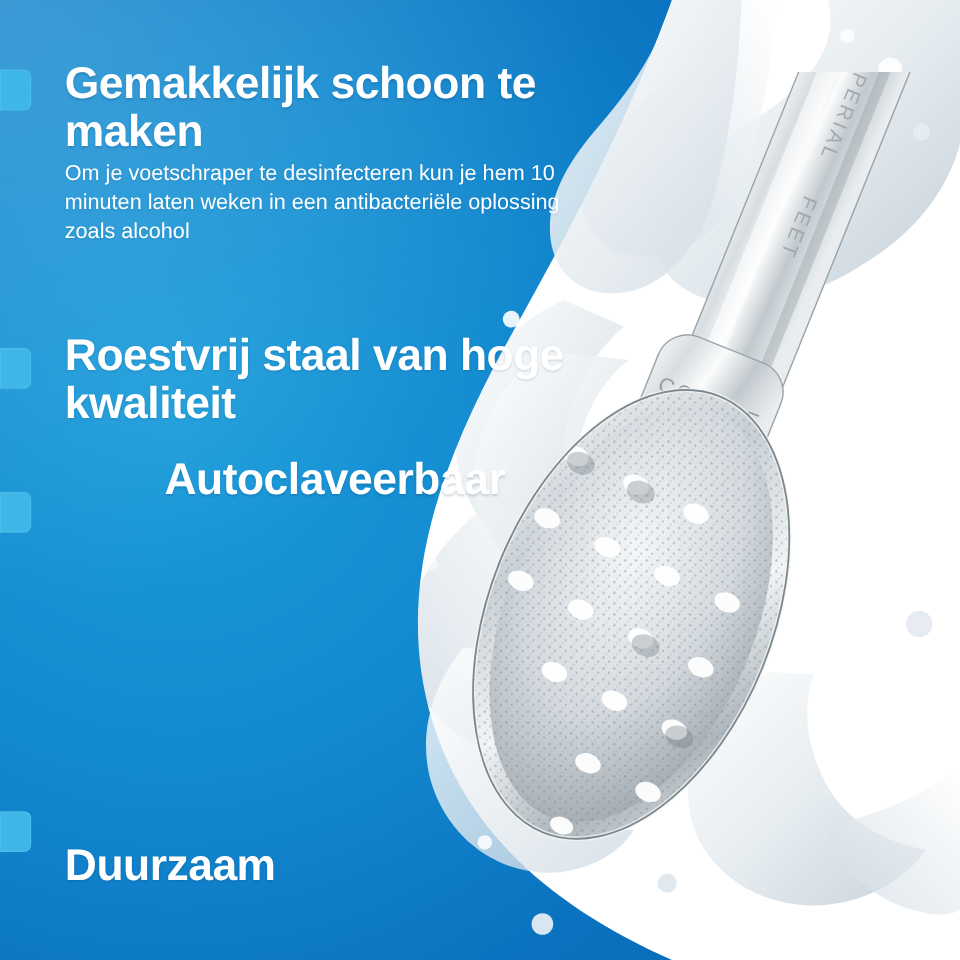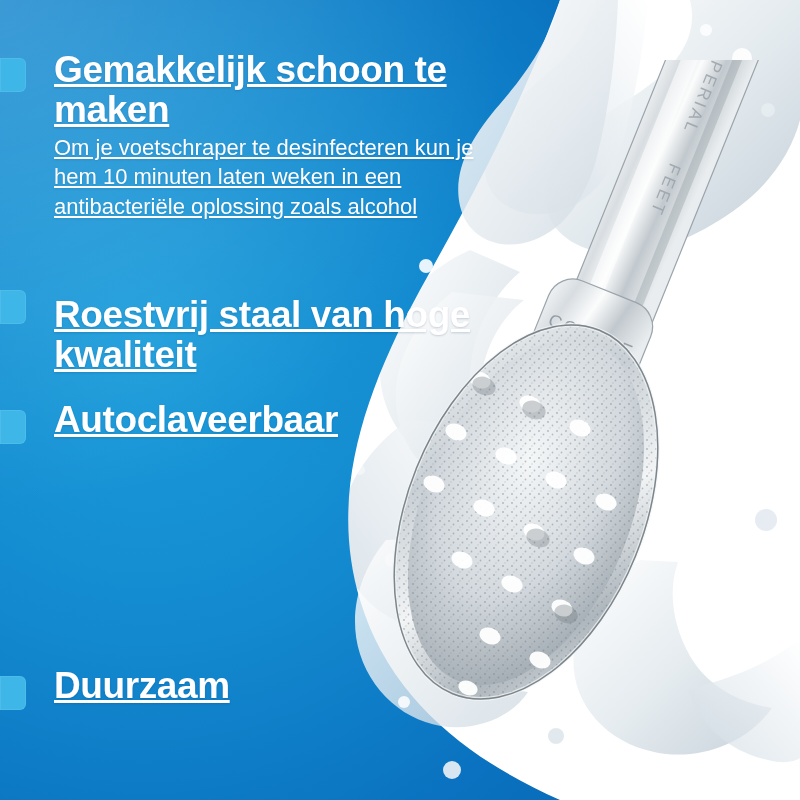--- a/index.html
+++ b/index.html
@@ -85,44 +85,43 @@
     left: 54px;
     top: 0;
     width: 470px;
     height: 800px;
   }
   .block {
     position: absolute;
     left: 0;
     width: 450px;
     color: #ffffff;
-    text-decoration: underline;
   }
   .block h2 {
     margin: 0 0 2px 0;
     font-size: 37px;
     line-height: 1.07;
     font-weight: bold;
     letter-spacing: -0.4px;
     color: #ffffff;
     text-shadow: 0 1px 2px rgba(0,40,80,0.18);
   }
   .block p {
     margin: 4px 0 0 0;
-    font-size: 22px;
+    font-size: 18px;
     line-height: 1.33;
     font-weight: normal;
     color: #ffffff;
     text-shadow: 0 1px 2px rgba(0,40,80,0.12);
   }
 
   #block-0 { top: 50px; }
-  #block-1 { top: 295px; }
-  #block-2 { top: 400px; }
-  #block-3 { top: 666px; }
+  #block-1 { top: 276px; }
+  #block-2 { top: 380px; text-align: center; }
+  #block-3 { top: 701px; }
 
   #tab-0 { top: 58px; }
   #tab-1 { top: 290px; }
   #tab-2 { top: 410px; }
   #tab-3 { top: 676px; }
 </style>
 </head>
 <body>
 
 <div id="poster">

